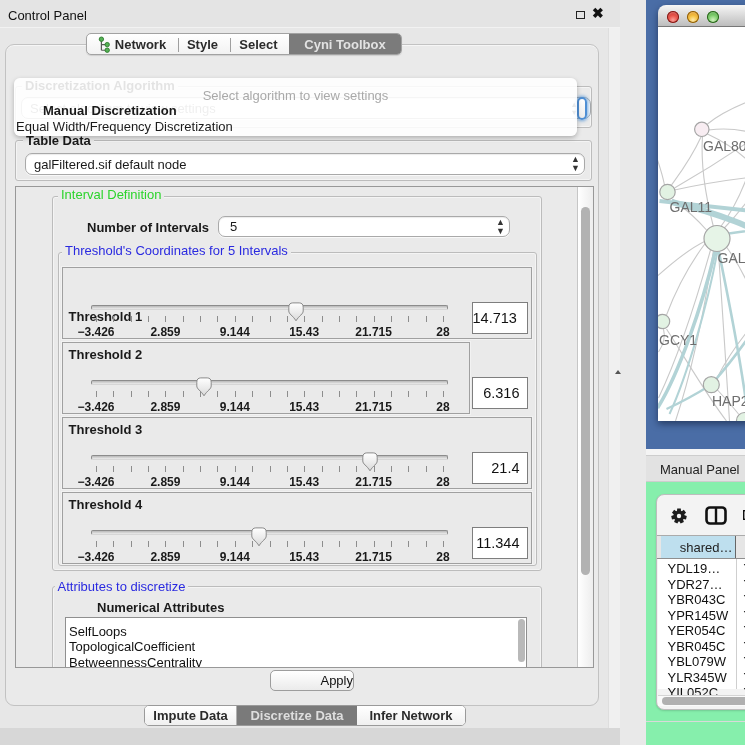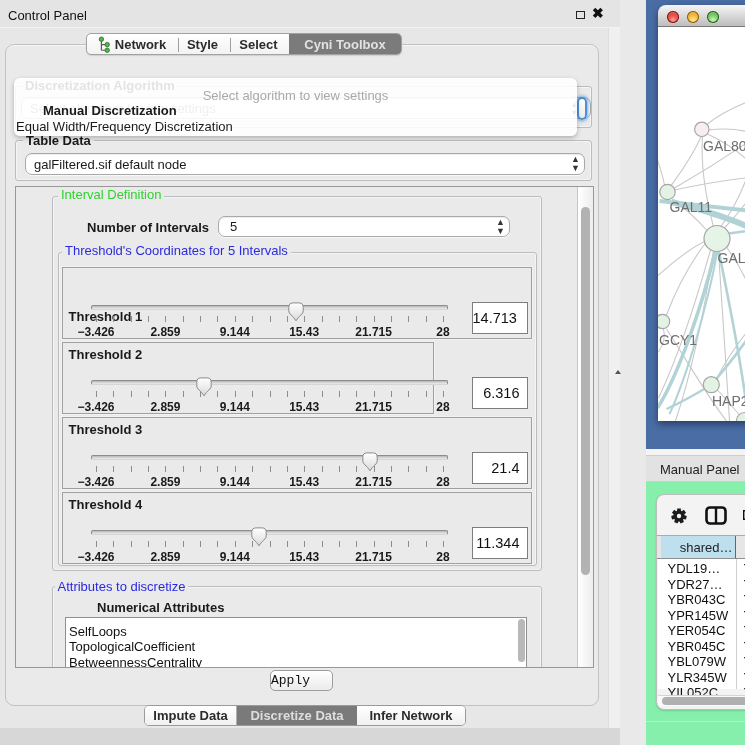--- a/index.html
+++ b/index.html
@@ -97,21 +97,21 @@
 <defs>
             <linearGradient id="thg267" x1="0" y1="0" x2="0" y2="1">
               <stop offset="0" stop-color="#ffffff"></stop>
               <stop offset="0.55" stop-color="#ebebeb"></stop>
               <stop offset="1" stop-color="#d8d8d8"></stop>
             </linearGradient>
           </defs>
         </svg>
 <div class="abs" style="left:408.5px;top:33.5px;width:56px;height:32.5px;background:#fff;border:1px solid #7e7e7e;font-size:14.5px;color:#111;text-align:right;line-height:30.5px;padding-right:17px;">14.713</div>
 </div>
-<div class="abs" style="left:46px;top:155.0px;width:372px;height:71.5px;background:#eaeaea;border:1px solid #a0a0a0;box-shadow:0 0 0 1px #f2f2f2;">
+<div class="abs" style="left:46px;top:155.0px;width:408px;height:71.5px;background:#eaeaea;border:1px solid #a0a0a0;box-shadow:0 0 0 1px #f2f2f2;">
 <div class="abs b13" style="left:5.5px;top:3.5px;">Threshold 2</div>
 <div class="abs" style="left:28.0px;top:36.5px;width:357.0px;height:5px;background:linear-gradient(#b8b8b8,#ececec);border:1px solid #8c8c8c;border-bottom-color:#d6d6d6;border-radius:2px;"></div>
 <div class="abs" style="left:33.0px;top:48.3px;width:1px;height:5.5px;background:#8d8d8d;"></div>
 <div class="abs" style="left:50.3px;top:48.3px;width:1px;height:5.5px;background:#8d8d8d;"></div>
 <div class="abs" style="left:67.7px;top:48.3px;width:1px;height:5.5px;background:#8d8d8d;"></div>
 <div class="abs" style="left:85.1px;top:48.3px;width:1px;height:5.5px;background:#8d8d8d;"></div>
 <div class="abs" style="left:102.4px;top:48.3px;width:1px;height:5.5px;background:#8d8d8d;"></div>
 <div class="abs" style="left:119.8px;top:48.3px;width:1px;height:5.5px;background:#8d8d8d;"></div>
 <div class="abs" style="left:137.1px;top:48.3px;width:1px;height:5.5px;background:#8d8d8d;"></div>
 <div class="abs" style="left:154.4px;top:48.3px;width:1px;height:5.5px;background:#8d8d8d;"></div>
@@ -233,21 +233,21 @@
 <div class="abs grp" style="left:36px;top:399px;width:490px;height:140px;"></div>
 <div class="abs gtitle" style="left:38.5px;top:393px;font-size:13px;color:#2a2ae0;">Attributes to discretize</div>
 <div class="abs b13" style="left:41px;top:413px;padding-left:40px;">Numerical Attributes</div>
 <div class="abs" style="left:49px;top:430px;width:462px;height:100px;background:#fff;border:1px solid #8f8f8f;">
 <div style="padding:6px 0 0 3px;font-size:13px;color:#111;line-height:15.3px;">SelfLoops<br>TopologicalCoefficient<br>BetweennessCentrality</div>
 <div class="abs" style="right:1px;top:1px;width:7px;height:43px;background:#b9b9b9;border-radius:4px;"></div>
 </div>
 <div class="abs" style="right:0;top:0;width:16px;height:482px;background:linear-gradient(90deg,#ffffff,#ededed);border-left:1px solid #c6c6c6;"></div>
 <div class="abs" style="right:3.5px;top:20px;width:9px;height:368px;background:#b2b2b2;border-radius:5px;"></div>
 </div>
-<div class="abs" style="left:270px;top:670px;width:63px;height:21px;background:linear-gradient(#ffffff,#ebebeb);border:1px solid #9d9d9d;border-radius:5px;text-align:left;line-height:19px;font-size:13px;color:#111;font-family:Liberation Mono, monospace;">Apply</div>
+<div class="abs" style="left:270px;top:670px;width:84px;height:21px;background:linear-gradient(#ffffff,#ebebeb);border:1px solid #9d9d9d;border-radius:5px;text-align:right;line-height:19px;font-size:13px;color:#111;">Apply</div>
 <div class="abs" style="left:144px;top:705px;height:21px;border:1px solid #9a9a9a;border-radius:5px;display:flex;overflow:hidden;background:#fff;">
 <div style="width:92px;display:flex;align-items:center;justify-content:center;background:linear-gradient(#ffffff,#f0f0f0);border-right:1px solid #b0b0b0;">
         <span class="b13" style="color:#2b2b2b;">Impute Data</span>
       </div>
 <div style="width:120px;display:flex;align-items:center;justify-content:center;background:#7a7a7a;">
         <span class="b13" style="color:#dedede;">Discretize Data</span>
       </div>
 <div style="width:108px;display:flex;align-items:center;justify-content:center;background:linear-gradient(#ffffff,#f0f0f0);">
         <span class="b13" style="color:#2b2b2b;">Infer Network</span>
       </div>

